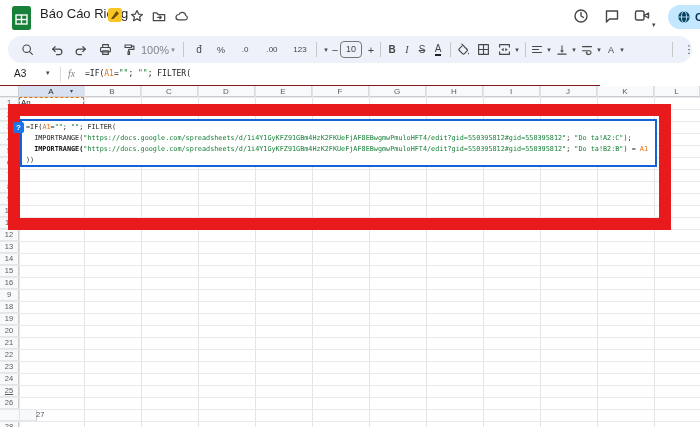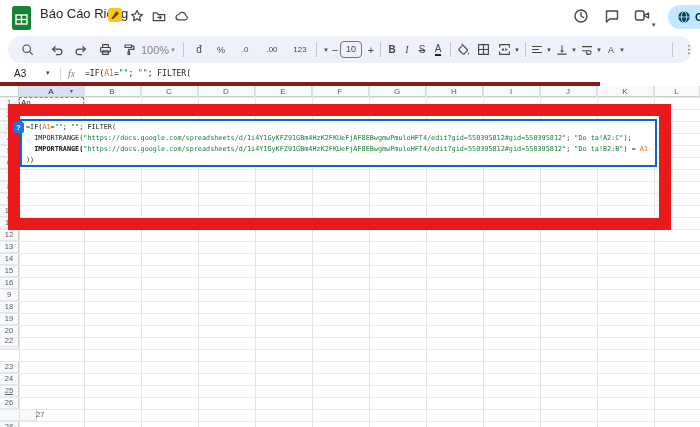--- a/index.html
+++ b/index.html
@@ -27,21 +27,21 @@
   .sep { position:absolute; top:6px; width:1px; height:15px; background:#c4c7c5; }
   .dim { color:#80868b; font-size:11px; }
   .caret { font-size:7px; color:#444746; }
   .fs-box { position:absolute; left:332px; top:5px; width:22px; height:17px; border:1px solid #747775; border-radius:4px; text-align:center; font-size:9px; color:#444746; line-height:15px; }
   .bold-b { font-weight:bold; font-size:10px; }
   .ital-i { font-style:italic; font-family:"Liberation Serif", serif; font-size:10px; }
   .strike-s { text-decoration:line-through; font-size:10px; }
   .ucolor-a { font-size:10px; border-bottom:2px solid #202124; line-height:10px; }
 
   
-  .fbar { position:absolute; left:0; top:63px; width:600px; height:23px; background:#fff; border-bottom:4px solid #7f1d1d; }
+  .fbar { position:absolute; left:0; top:63px; width:600px; height:23px; background:#fff; border-bottom:1px solid #7f1d1d; }
   .cellref { position:absolute; left:14px; top:5px; font-size:10px; color:#202124; }
   .cellref-caret { position:absolute; left:46px; top:6px; font-size:7px; color:#444746; }
   .fbar-sep { position:absolute; left:60px; top:4px; width:1px; height:15px; background:#dadce0; }
   .fx { position:absolute; left:68px; top:5px; font-size:10px; font-style:italic; color:#80868b; font-family:"Liberation Serif", serif; }
   .fbar-formula { position:absolute; left:85px; top:6px; font-family:"DejaVu Sans Mono", monospace; font-size:8px; white-space:pre; }
 
   
   .grid-header-row { position:absolute; left:0; top:86px; width:700px; height:11px; background:#f8f9fa; }
   .corner-box { position:absolute; left:0; top:86px; width:19px; height:11px; background:#f8f9fa; border-right:1px solid #cbcdd1; border-bottom:1px solid #cbcdd1; }
   .col-h { position:absolute; top:86px; height:11px; font-size:8px; color:#575b5f; text-align:center; line-height:11px; background:#f8f9fa; border-right:1px solid #dadce0; border-bottom:1px solid #cbcdd1; }
@@ -290,21 +290,21 @@
       <div class="row-hdr" style="top: 229px;">12</div>
       <div class="row-hdr" style="top: 241px;">13</div>
       <div class="row-hdr" style="top: 253px;">14</div>
       <div class="row-hdr" style="top: 265px;">15</div>
       <div class="row-hdr" style="top: 277px;">16</div>
       <div class="row-hdr" style="top: 289px;">9</div>
       <div class="row-hdr" style="top: 301px;">18</div>
       <div class="row-hdr" style="top: 313px;">19</div>
       <div class="row-hdr" style="top: 325px;">20</div>
       <div class="row-hdr" style="top: 337px;">21</div>
-      <div class="row-hdr" style="top: 335px;">22</div>
+      <div class="row-hdr" style="top: 349px;">22</div>
       <div class="row-hdr" style="top: 361px;">23</div>
       <div class="row-hdr" style="top: 373px;">24</div>
       <div class="row-hdr" style="top: 385px; text-decoration: underline;">25</div>
       <div class="row-hdr" style="top: 397px;">26</div>
       <div class="row-hdr" style="top: 409px; padding-left: 36px;">27</div>
       <div class="row-hdr" style="top: 421px;">28</div>
     </div>
   <div id="gridlines">
       <div class="vline" style="left: 19px; top: 86px; height: 341px;"></div>
       <div class="vline" style="left: 84px; top: 86px; height: 341px;"></div>

